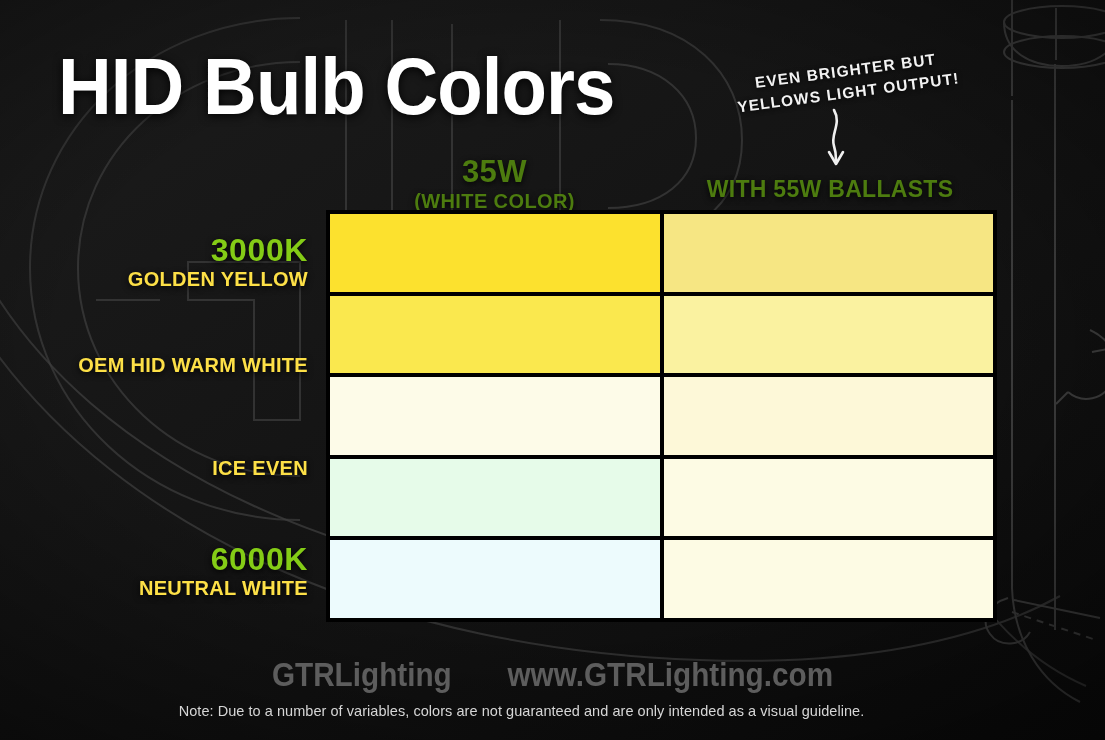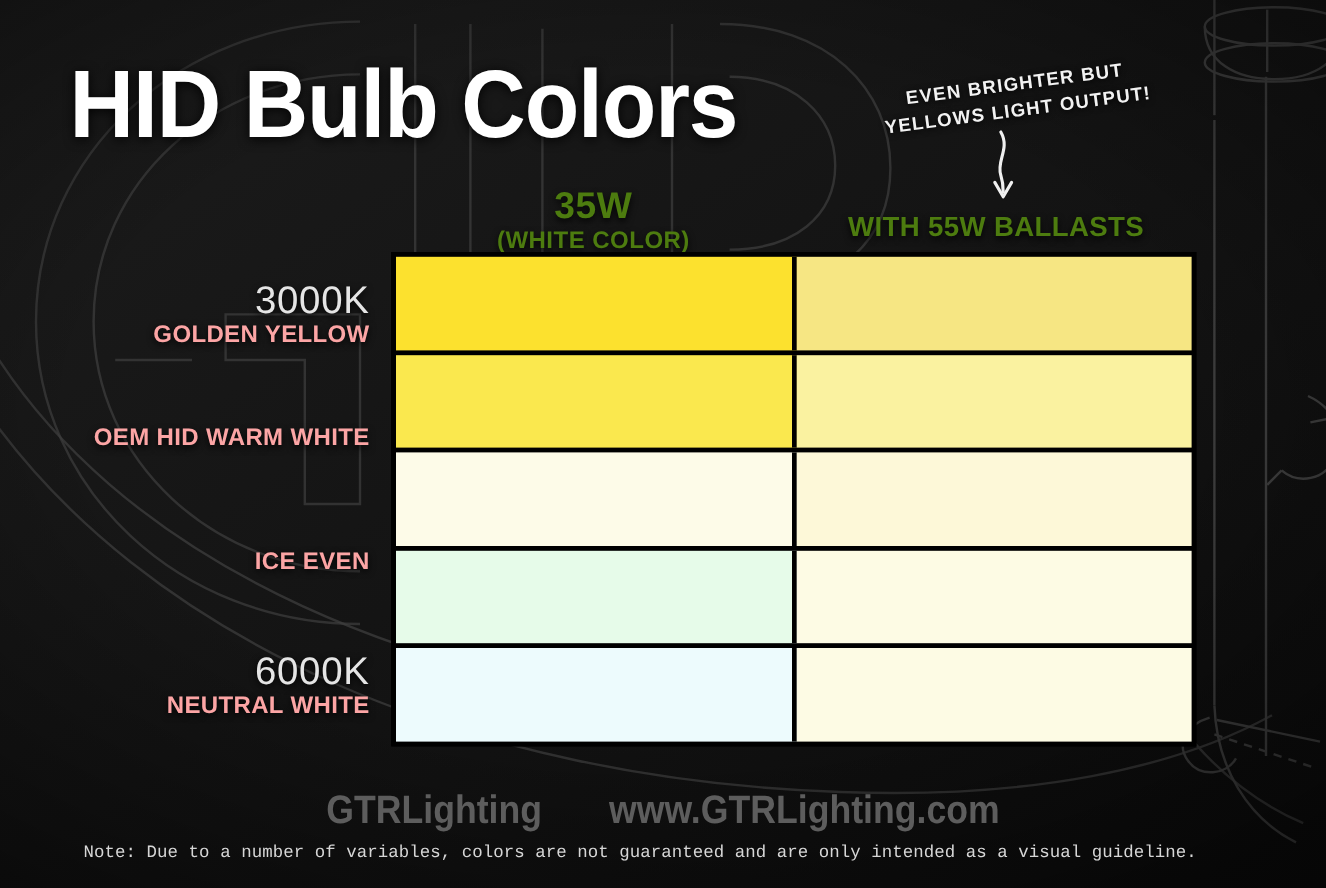--- a/index.html
+++ b/index.html
@@ -64,42 +64,41 @@
   }
   .trow{display:flex;flex:1;border-bottom:4px solid #000;box-sizing:border-box;}
   .trow:last-child{border-bottom:0;}
   .cell{flex:1;box-sizing:border-box;}
   .cell.left{border-right:4px solid #000;}
 
   
   #labels{position:absolute;left:0px;top:210px;width:316px;height:412px;display:flex;flex-direction:column;}
   .lblrow{flex:1;display:flex;flex-direction:column;justify-content:center;align-items:flex-end;padding-right:8px;box-sizing:border-box;}
   .lblrow .k{
-    font-size:32px;font-weight:400;color:#e5e5e5;letter-spacing:.6px;line-height:34px;
+    font-size:32px;font-weight:700;color:#84cc16;letter-spacing:.6px;line-height:34px;
     text-shadow:0 2px 6px rgba(0,0,0,.9);
   }
   .lblrow .n{
-    font-size:20px;font-weight:700;color:#fca5a5;letter-spacing:.3px;line-height:24px;
+    font-size:20px;font-weight:700;color:#fde047;letter-spacing:.3px;line-height:24px;
     text-shadow:0 2px 6px rgba(0,0,0,.9);
   }
 
   
   #brandrow{
     position:absolute;left:0;top:657px;width:1105px;
     display:flex;justify-content:center;gap:62px;
     font-family:"Liberation Sans Narrow","Liberation Sans",sans-serif;
     font-weight:700;font-size:33px;line-height:36px;
     color:#5d5d5d;letter-spacing:0px;
     transform:scaleX(.9);
   }
   #note{
     position:absolute;left:0;top:703px;width:1043px;text-align:center;
     font-size:14.5px;color:#d6d6d6;letter-spacing:.05px;
-    font-family:Liberation Mono, monospace;
-    padding-left:12px;
+    font-family:Liberation Sans, sans-serif;
   }
 </style>
 </head>
 <body>
 
 <div id="bg">
   <svg viewBox="0 0 1105 740" xmlns="http://www.w3.org/2000/svg">
     <defs>
       <linearGradient id="panelGrad" x1="0" y1="0" x2="1" y2="1">
         <stop offset="0%" stop-color="#1c1c1c"></stop>

